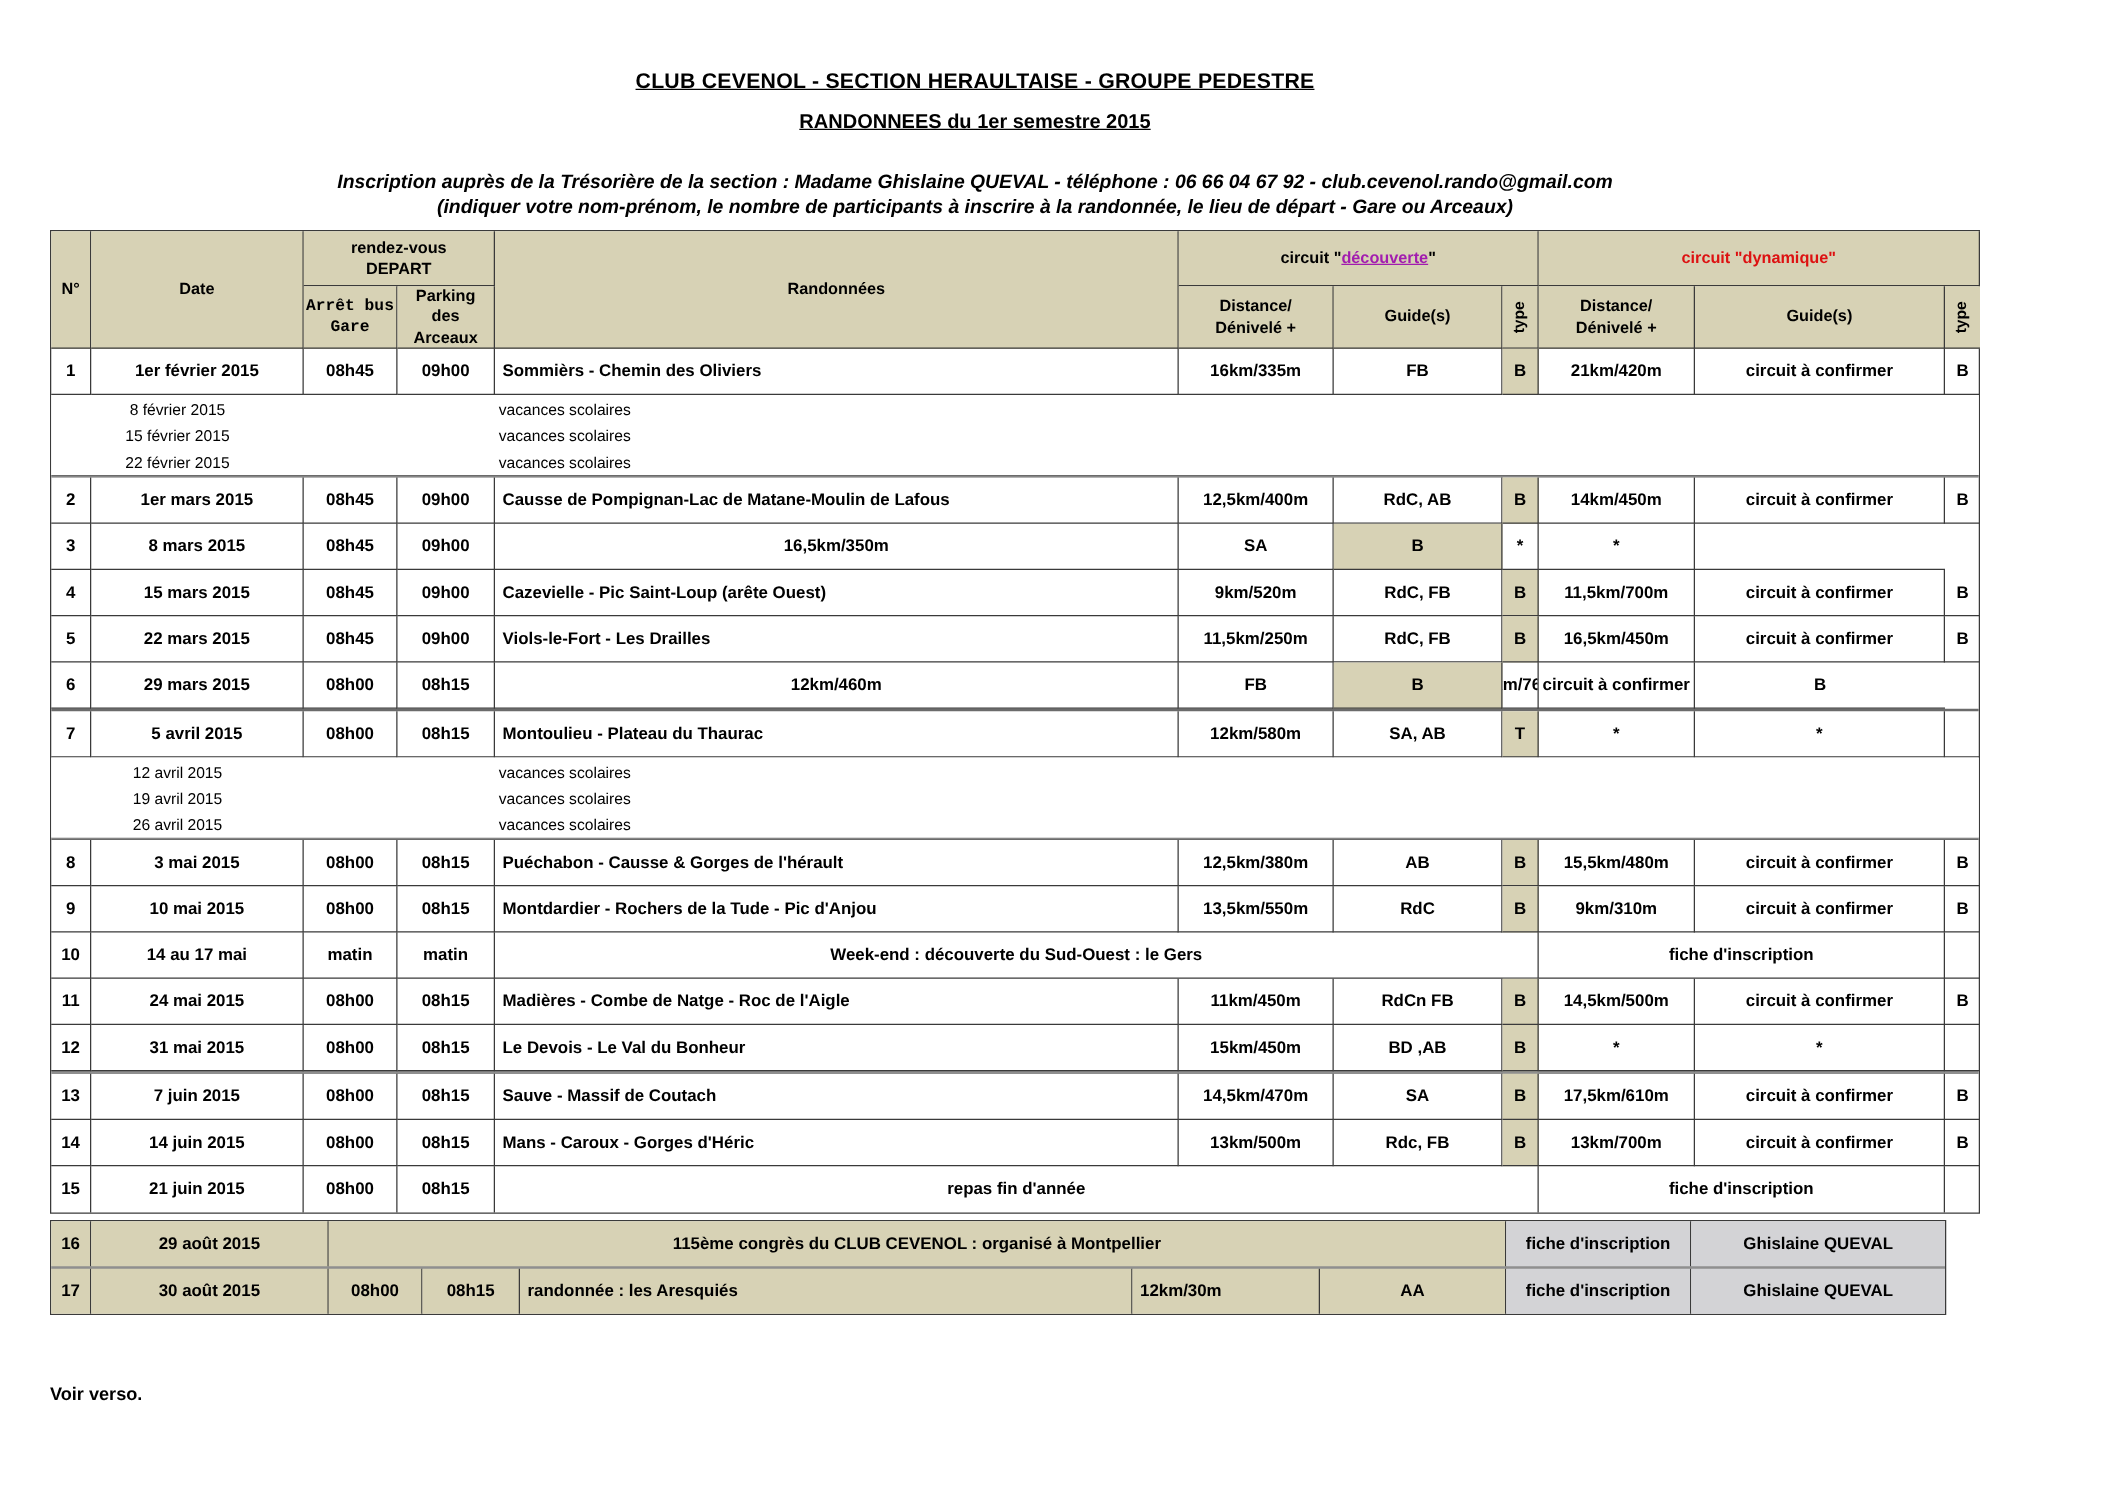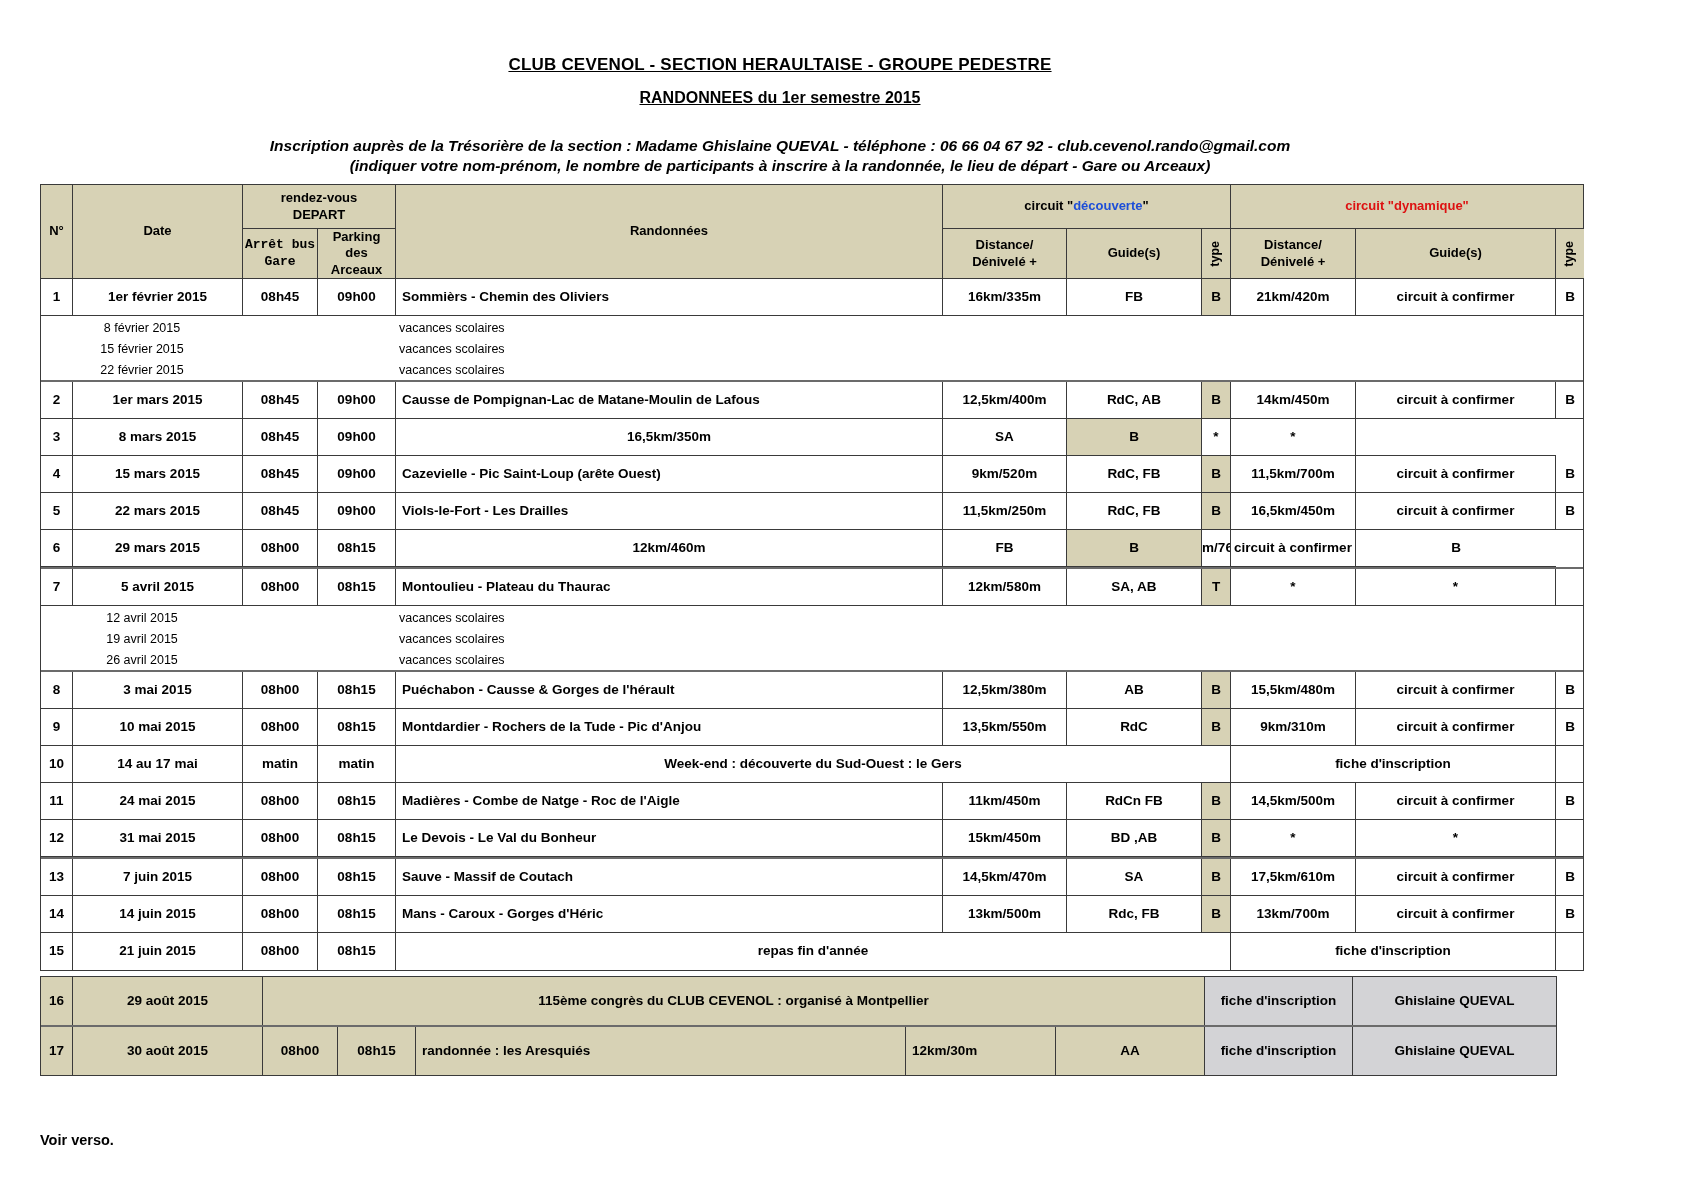--- a/index.html
+++ b/index.html
@@ -42,21 +42,21 @@
   .hcell { font-size: 13px; }
   .rot span {
     transform: rotate(-90deg);
     white-space: nowrap; font-size: 12.5px; font-weight: bold;
   }
   .trow { height: 37px; }
   .trow .cell { border-bottom: 1px solid #3a3a3a; }
   .trow:last-child .cell { border-bottom: none; }
   .left { justify-content: flex-start; text-align: left; padding-left: 6px; }
 
-  .blue-underline { color: #1d4ed8; }
+  .blue-underline { color: #a21caf; text-decoration: underline; }
   .red-label { color: #dd1111; }
 
   
   .vac-block { position: relative; height: 64px; border-bottom: none; padding-top: 3px; background: #fff; }
   .vac-line { position: relative; height: 21px; font-size: 12.5px; font-weight: normal; }
   .vac-date  { position: absolute; left: 0; width: 202px; text-align: center; top: 2px; }
   .vac-label { position: absolute; left: 358px; top: 2px; }
 
   
   .group-sep {
@@ -65,21 +65,21 @@
     border-bottom: 1px solid #6b6b6b;
   }
 
   
   .augtable {
     margin-top: 5px;
     width: 1517px;
     border: 1px solid #3a3a3a;
   }
   .agrid { display: grid; grid-template-columns: 32px 190px 75px 78px 490px 150px 149px 148px 203px; }
-  .arow { height: 48px; }
+  .arow { height: 36px; }
   .arow .cell { border-bottom: none; }
   .aug-sep { height: 2px; background:#fff; border-top:1px solid #6b6b6b; border-bottom:1px solid #6b6b6b; }
 
   
   .footer { width: 1520px; text-align: left; font-weight: bold; font-size: 14.5px; margin-top: 56px; }
 </style>
 </head>
 <body>
 
 <div class="page">

